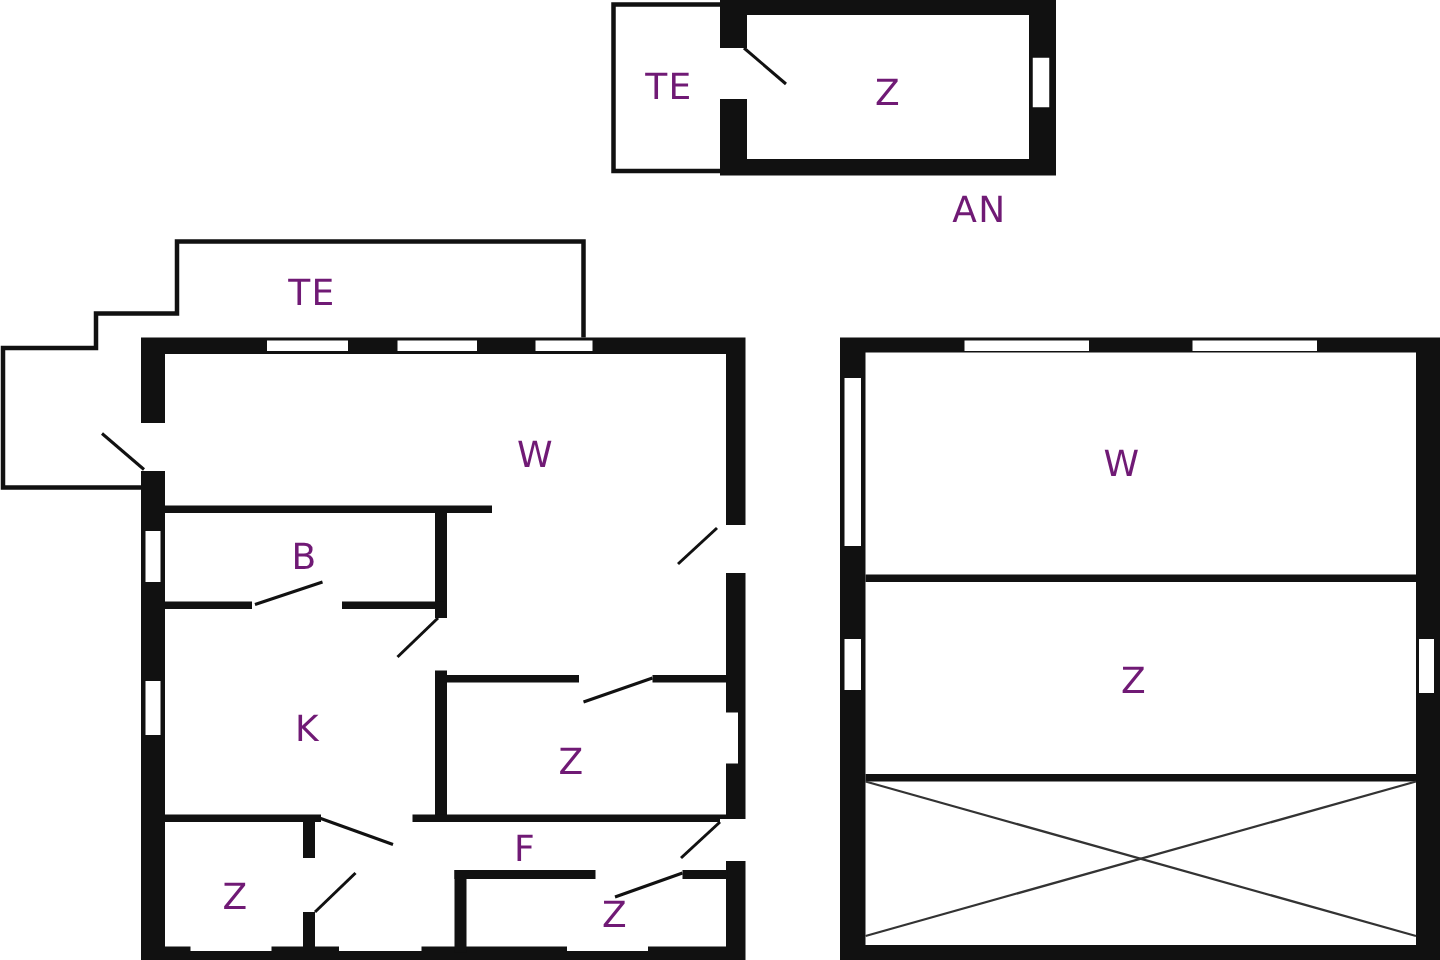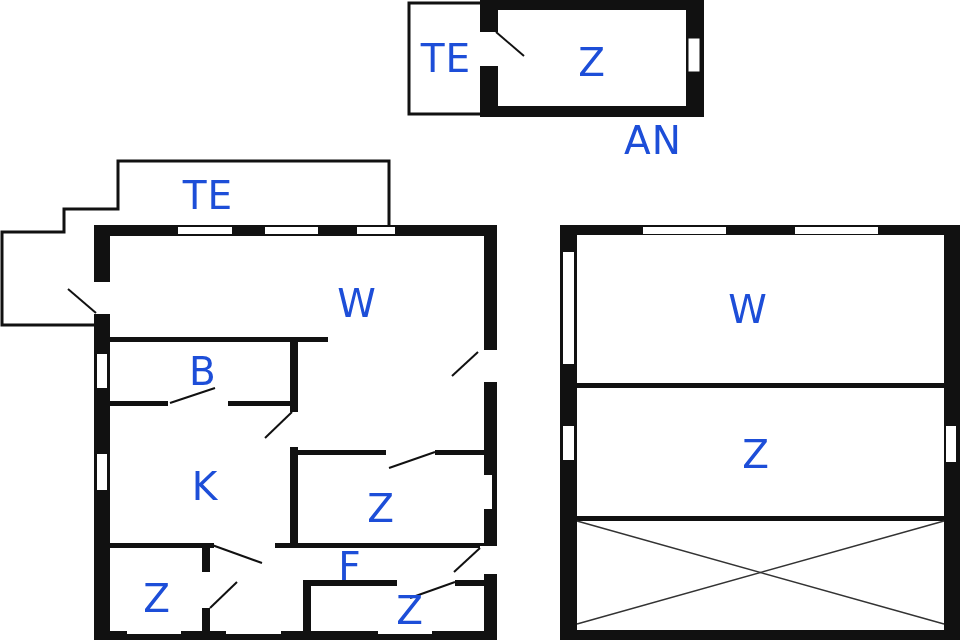--- a/index.html
+++ b/index.html
@@ -1,18 +1,18 @@
 <!DOCTYPE html>
 <html><head>
 <meta charset="utf-8">
 <style>
   html, body { margin:0; padding:0; background:#ffffff; }
   body { width:960px; height:640px; overflow:hidden; position:relative; font-family:"Liberation Sans", sans-serif; }
   svg { position:absolute; left:0; top:0; }
-  .lbl { position:absolute; font-family:"DejaVu Sans", sans-serif; font-size:39px; color:#1d4ed8; line-height:1; transform:translate(-50%,-50%); letter-spacing:1px; }
+  .lbl { position:absolute; font-family:"DejaVu Sans", sans-serif; font-size:24px; color:#701a75; line-height:1; transform:translate(-50%,-50%); letter-spacing:1px; }
 </style>
 </head>
 <body>
 
 <svg width="960" height="640" viewBox="0 0 960 640">
 
   <g>
 
     <rect x="409" y="3" width="75" height="111" fill="#fff" stroke="#111" stroke-width="3"></rect>
 

